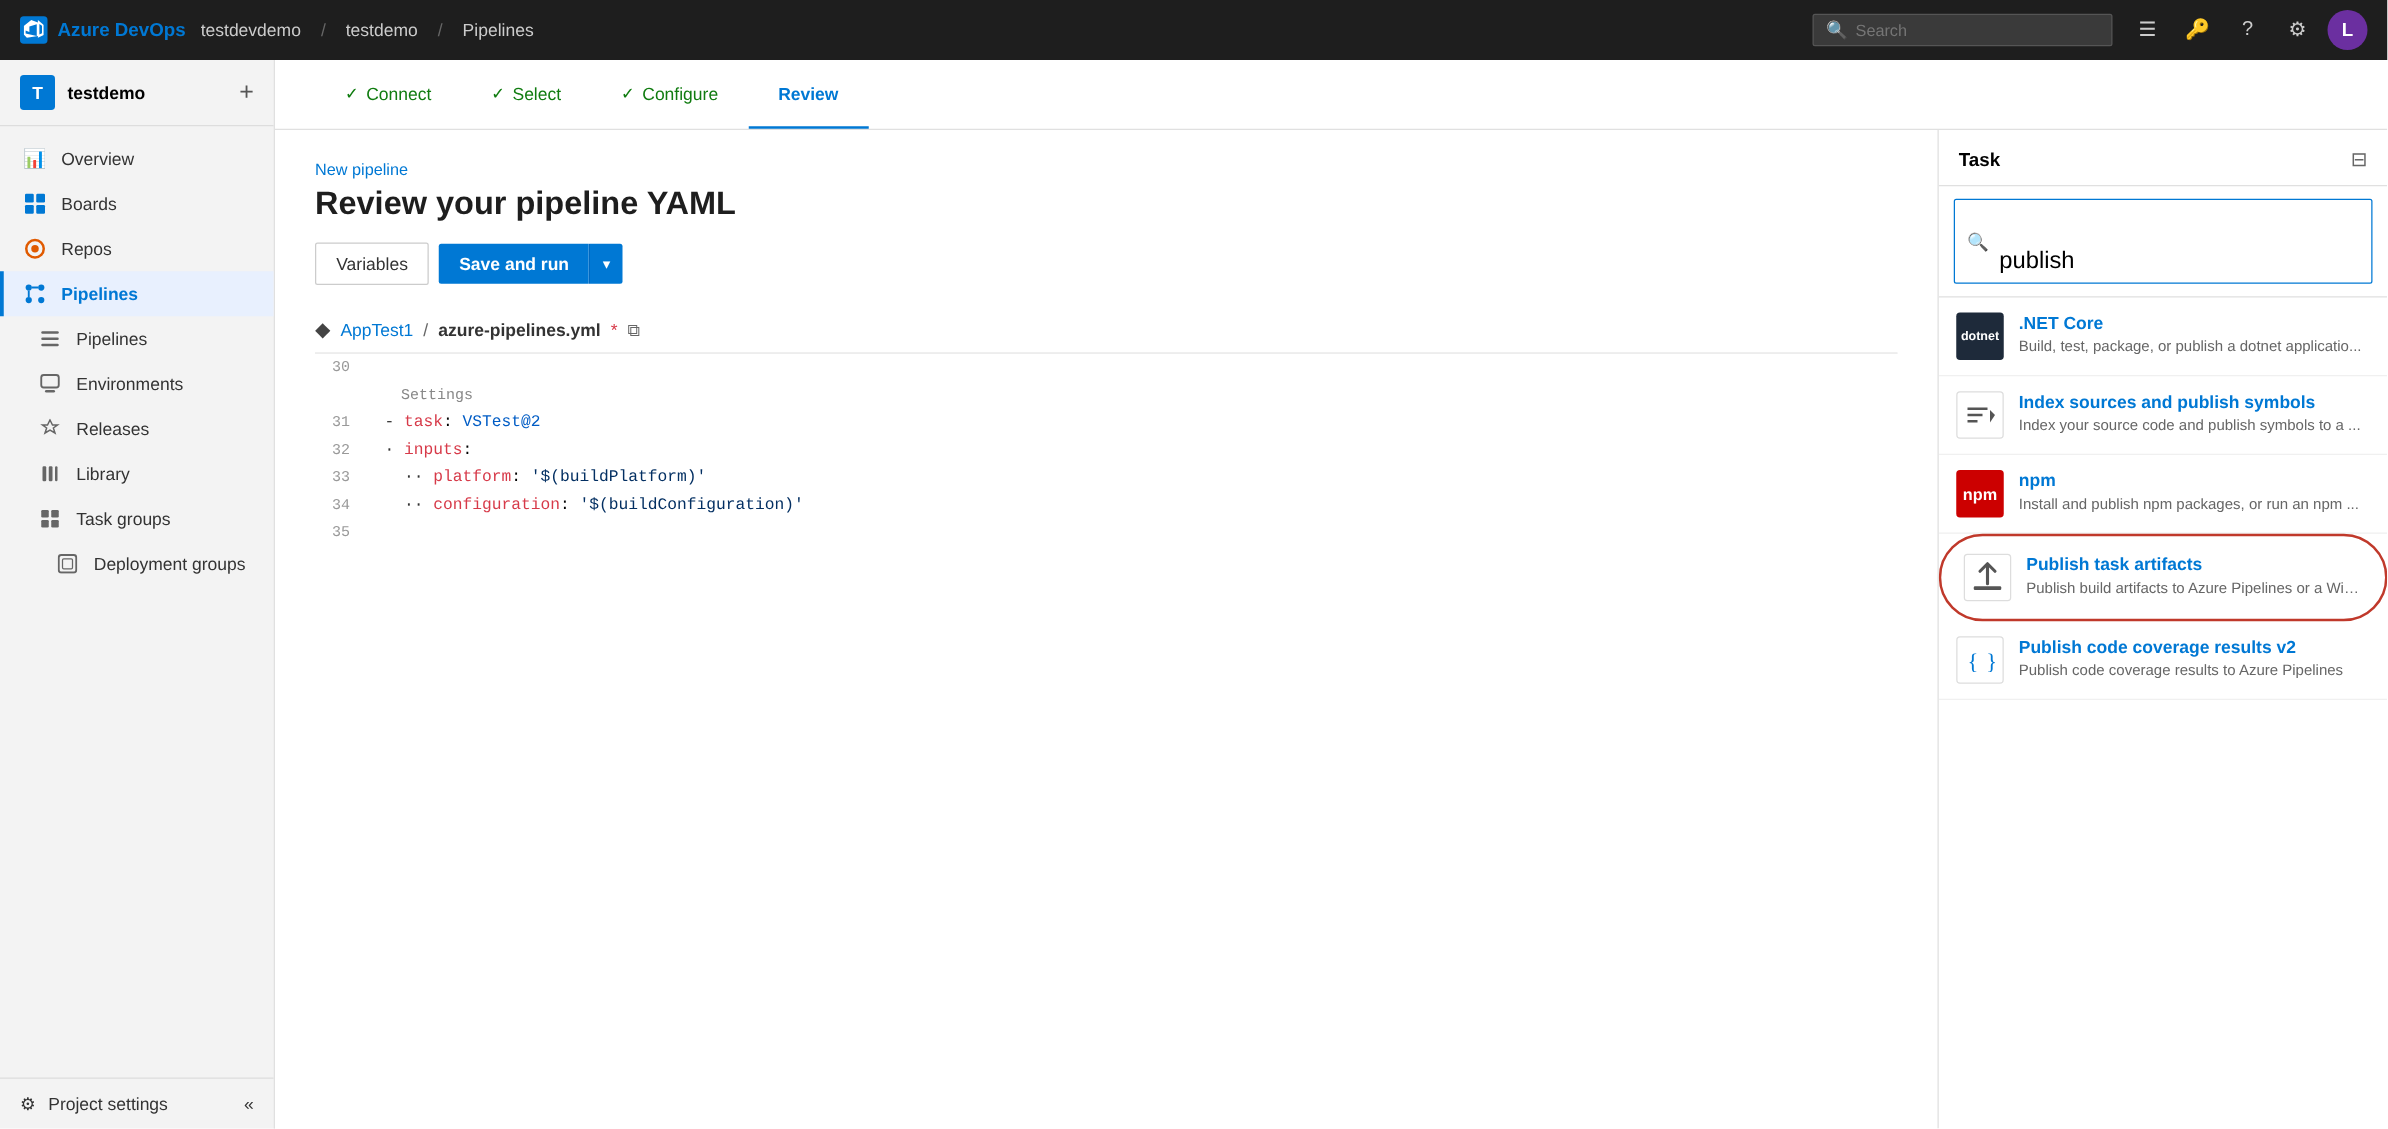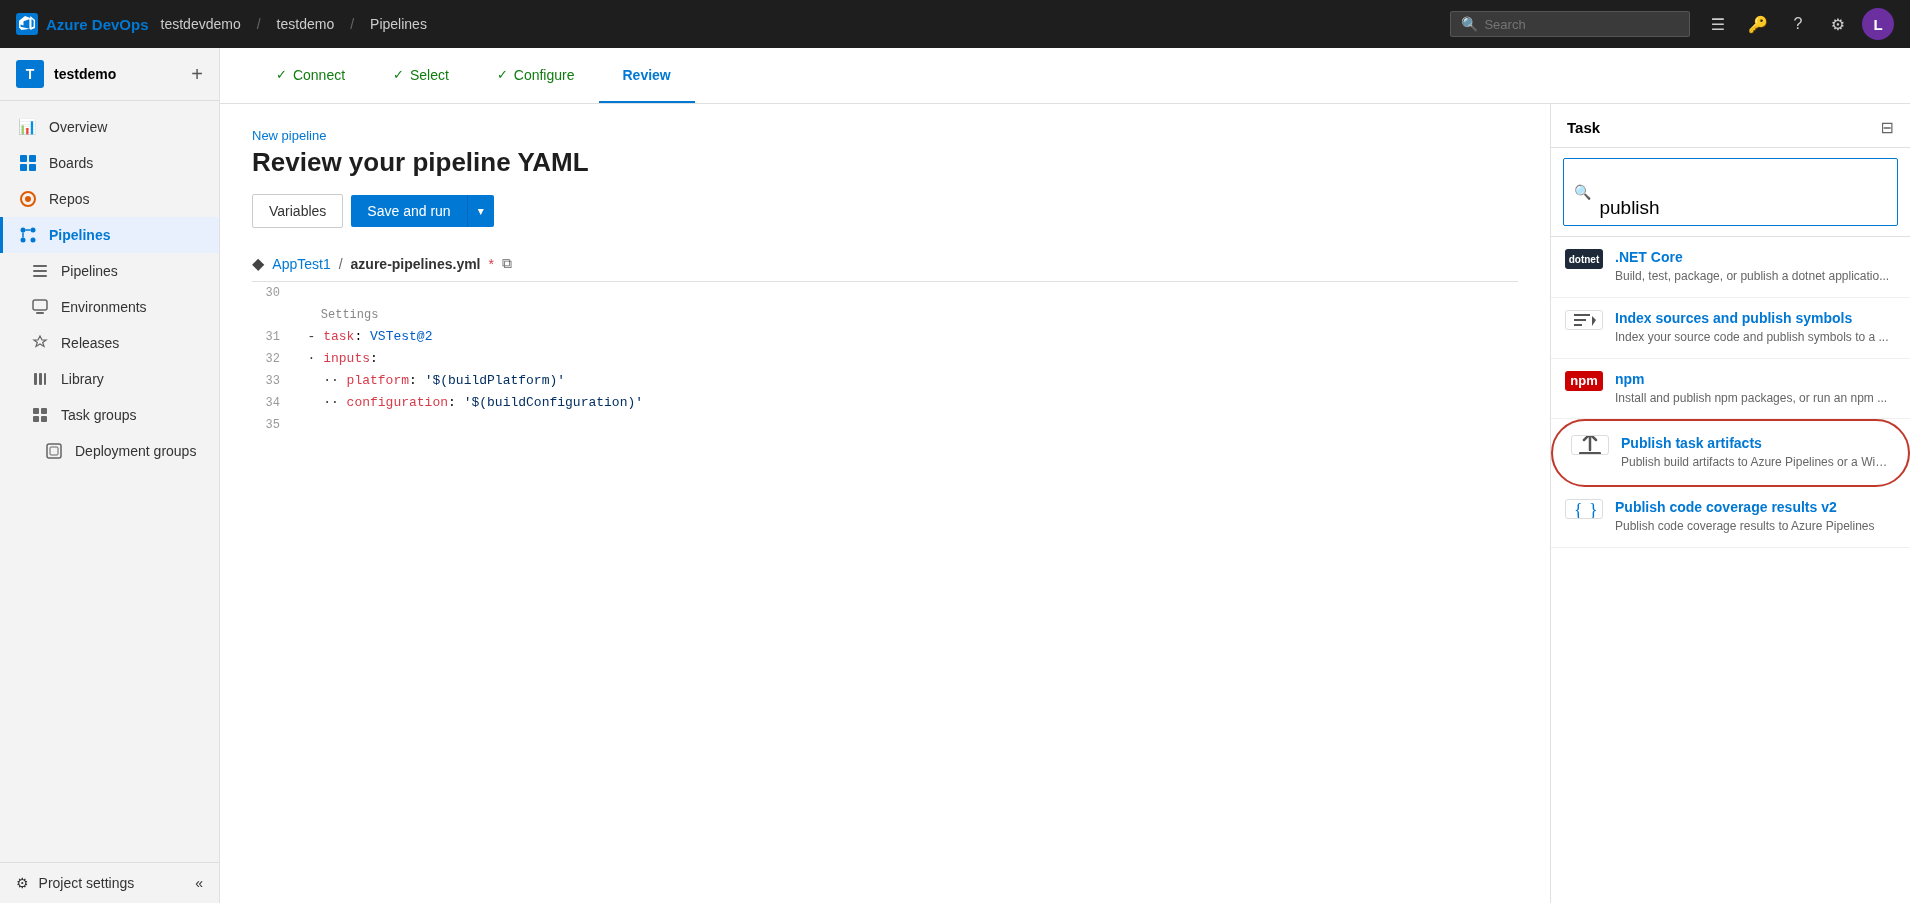--- a/index.html
+++ b/index.html
@@ -196,21 +196,21 @@
       color: #333;
     }
     .btn-save {
       padding: 8px 16px;
       background: #0078d4;
       color: #fff;
       border: none;
       cursor: pointer;
       font-size: 14px;
       border-radius: 2px 0 0 2px;
-      font-weight: 400;
+      font-weight: 700;
     }
     .btn-save-dropdown {
       padding: 8px 10px;
       background: #0078d4;
       color: #fff;
       border: none;
       border-left: 1px solid #0068c0;
       cursor: pointer;
       font-size: 12px;
       border-radius: 0 2px 2px 0;
@@ -309,21 +309,21 @@
     .tasks-list { flex: 1; overflow-y: auto; }
     .task-item {
       display: flex;
       align-items: flex-start;
       padding: 12px 14px;
       gap: 12px;
       border-bottom: 1px solid #f0f0f0;
       cursor: pointer;
     }
     .task-icon {
-      width: 38px; height: 20px;
+      width: 38px; height: 38px;
       border-radius: 3px;
       display: flex; align-items: center; justify-content: center;
       font-size: 20px;
       flex-shrink: 0;
       overflow: hidden;
     }
     .task-icon-dotnet { background: #1e2a3a; color: #fff; font-size: 11px; font-weight: 700; }
     .task-icon-symbols { background: #fff; border: 1px solid #ddd; color: #333; font-size: 18px; }
     .task-icon-npm { background: #c00; color: #fff; font-size: 14px; font-weight: 700; }
     .task-icon-publish { background: #fff; border: 1px solid #ddd; color: #333; font-size: 20px; }

